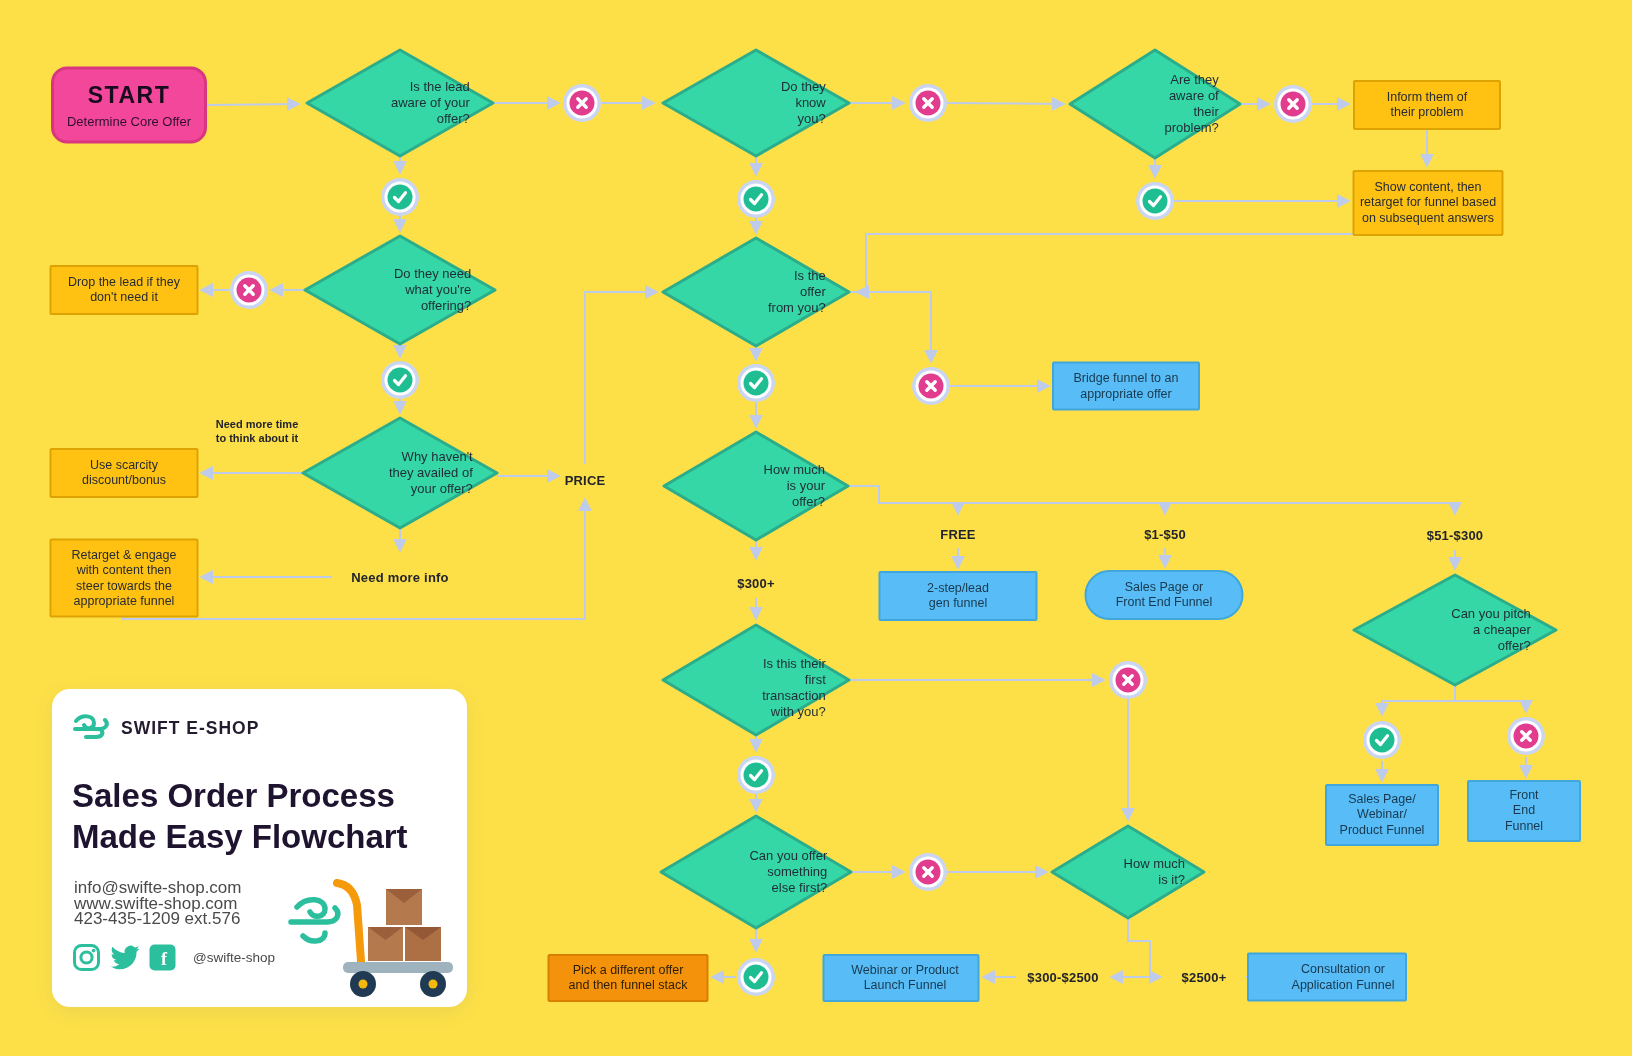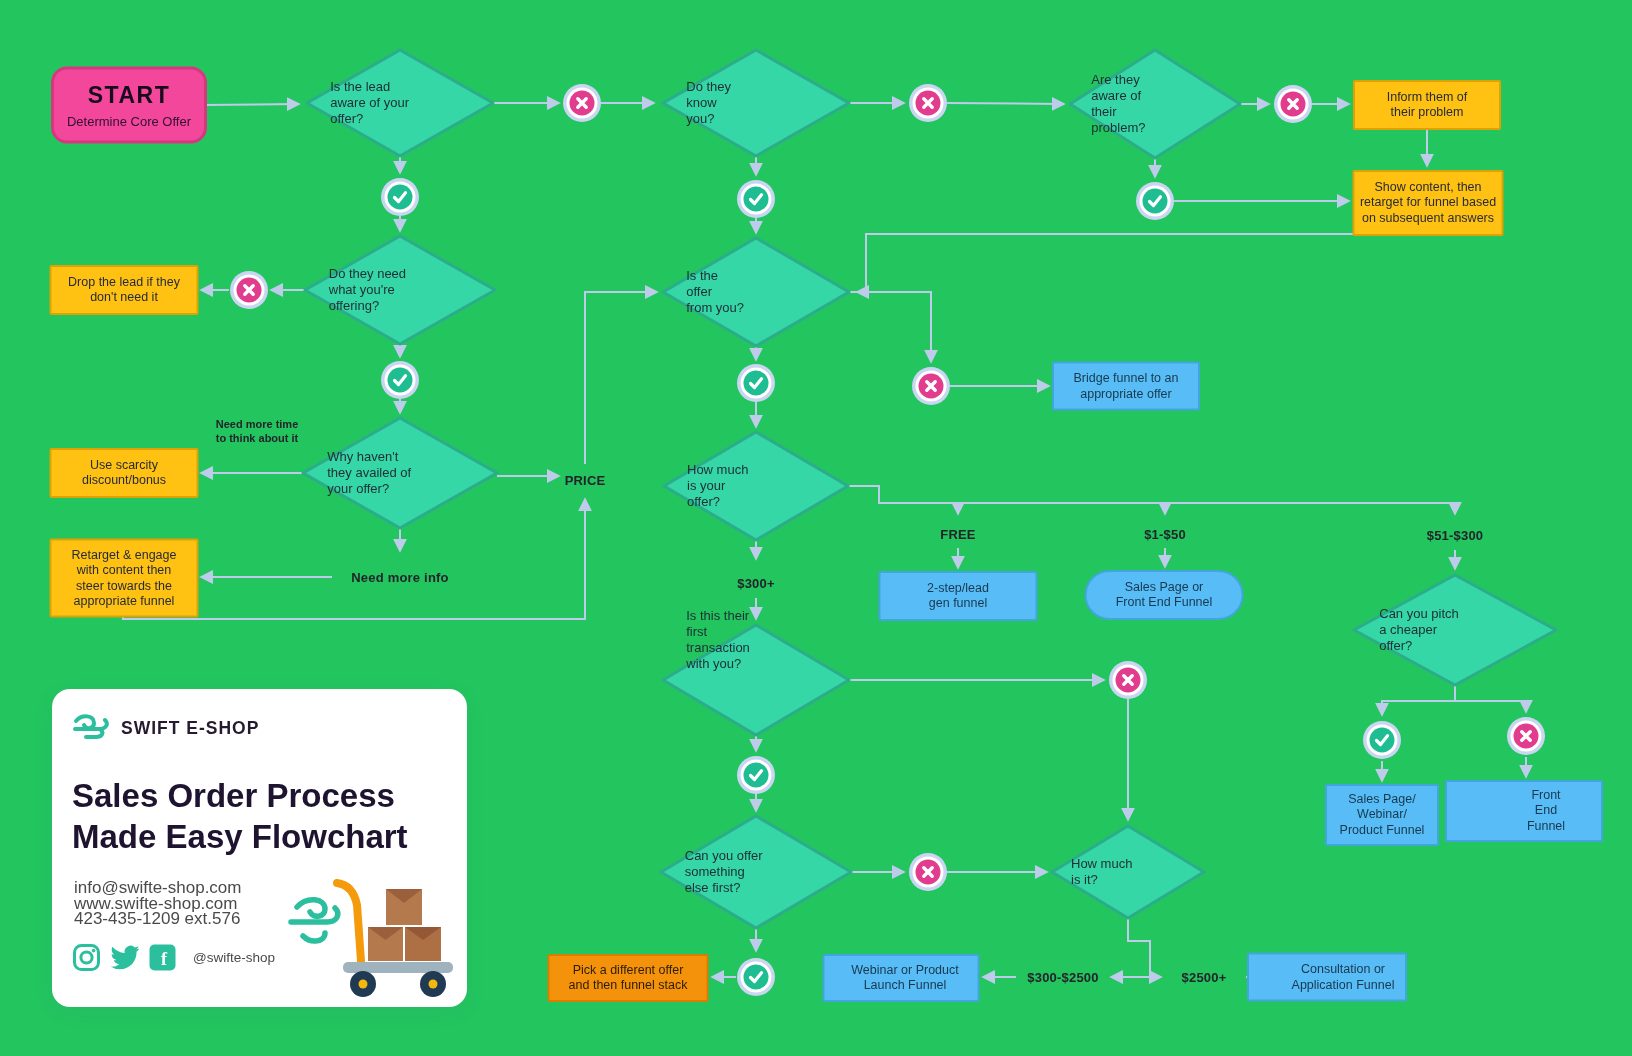--- a/index.html
+++ b/index.html
@@ -1,19 +1,19 @@
 <!DOCTYPE html>
 <html><head>
 <meta charset="utf-8">
 <style>
   html,body{margin:0;padding:0;background:#E8EFFB;font-family:"Liberation Sans",sans-serif;}
-  .canvas{position:relative;width:1632px;height:1056px;background:#22c55e;overflow:hidden;}
+  .canvas{position:relative;width:1632px;height:1056px;background:#fde047;overflow:hidden;}
   #graph{position:absolute;left:0;top:0;}
   #nodes{position:absolute;left:0;top:0;width:100%;height:100%;pointer-events:none;}
-  .node-text{position:absolute;transform:translate(-50%,-50%);text-align:left;white-space:pre-line;}
+  .node-text{position:absolute;transform:translate(-50%,-50%);text-align:right;white-space:pre-line;}
   .dtext{font-size:13px;line-height:1.24;color:#1e2d36;font-weight:500;}
   .box{position:absolute;transform:translate(-50%,-50%);display:flex;align-items:center;justify-content:center;
        text-align:center;font-size:12.5px;line-height:1.22;color:#272b33;white-space:pre-line;border-radius:2px;}
   .box.yellow{background:#FFC213;border:2px solid #DCA303;}
   .box.blue{background:#58BDF6;border:2px solid #41A6DC;color:#17384F;}
   .box.orange{background:#F4920C;border:2px solid #D87F00;color:#2b1d05;}
   .lbl{position:absolute;transform:translate(-50%,-50%);font-weight:bold;color:#23242b;white-space:pre-line;text-align:center;}
   .lbl.money{font-size:13px;letter-spacing:.2px;}
   .lbl.note{font-size:11px;line-height:1.3;}
   .start{position:absolute;transform:translate(-50%,-50%);background:#F3479C;border:3px solid #D8367F;border-radius:16px;
@@ -232,21 +232,21 @@
 offering?</div>
       <div class="node-text dtext" style="left: 756px; top: 292px; width: 139.5px;">Is the
 offer
 from you?</div>
       <div class="node-text dtext" style="left: 400px; top: 473px; width: 145.5px;">Why haven't
 they availed of
 your offer?</div>
       <div class="node-text dtext" style="left: 756px; top: 486px; width: 138px;">How much
 is your
 offer?</div>
-      <div class="node-text dtext" style="left: 756px; top: 640px; width: 139.5px;">Is this their
+      <div class="node-text dtext" style="left: 756px; top: 688px; width: 139.5px;">Is this their
 first
 transaction
 with you?</div>
       <div class="node-text dtext" style="left: 756px; top: 872px; width: 142.5px;">Can you offer
 something
 else first?</div>
       <div class="node-text dtext" style="left: 1128px; top: 872px; width: 114px;">How much
 is it?</div>
       <div class="node-text dtext" style="left: 1455px; top: 630px; width: 151.5px;">Can you pitch
 a cheaper
@@ -272,21 +272,21 @@
 Front End Funnel</div>
       <div class="box orange" style="left: 628px; top: 978px; width: 157px; height: 44px;">Pick a different offer
 and then funnel stack</div>
       <div class="box blue" style="left: 901px; top: 978px; width: 145px; height: 44px; padding-left: 8px;">Webinar or Product
 Launch Funnel</div>
       <div class="box blue" style="left: 1327px; top: 977px; width: 124px; height: 45px; padding-left: 32px;">Consultation or
 Application Funnel</div>
       <div class="box blue" style="left: 1382px; top: 815px; width: 110px; height: 58px;">Sales Page/
 Webinar/
 Product Funnel</div>
-      <div class="box blue" style="left: 1524px; top: 811px; width: 110px; height: 58px; padding-left: 44px;">Front
+      <div class="box blue" style="left: 1524px; top: 811px; width: 110px; height: 58px;">Front
 End
 Funnel</div>
       <div class="lbl note" style="left: 257px; top: 431px;">Need more time
 to think about it</div>
       <div class="lbl money" style="left: 585px; top: 480px;">PRICE</div>
       <div class="lbl money" style="left: 400px; top: 577px; text-align: right;">Need more info</div>
       <div class="lbl money" style="left: 958px; top: 534px;">FREE</div>
       <div class="lbl money" style="left: 1165px; top: 534px;">$1-$50</div>
       <div class="lbl money" style="left: 1455px; top: 535px;">$51-$300</div>
       <div class="lbl money" style="left: 756px; top: 583px;">$300+</div>

